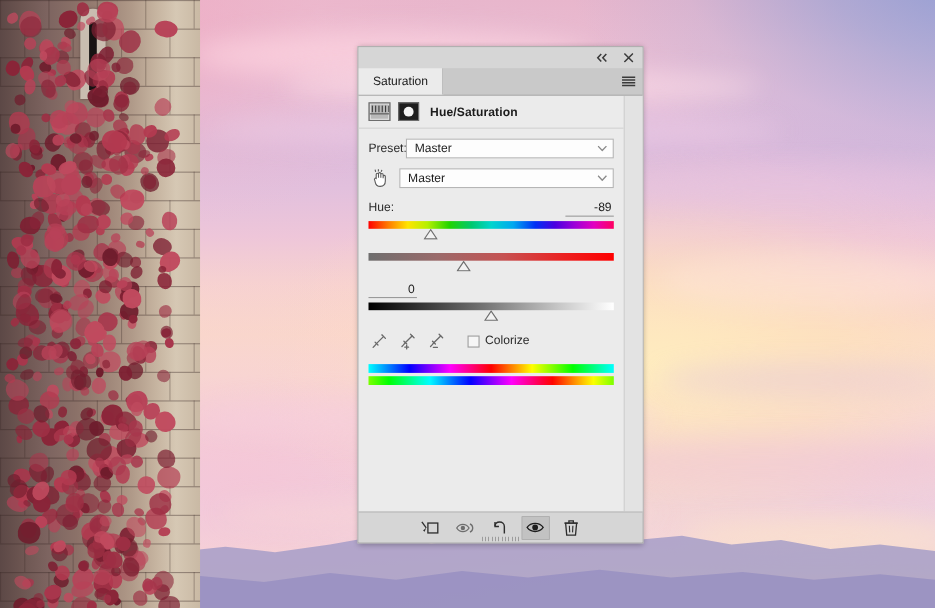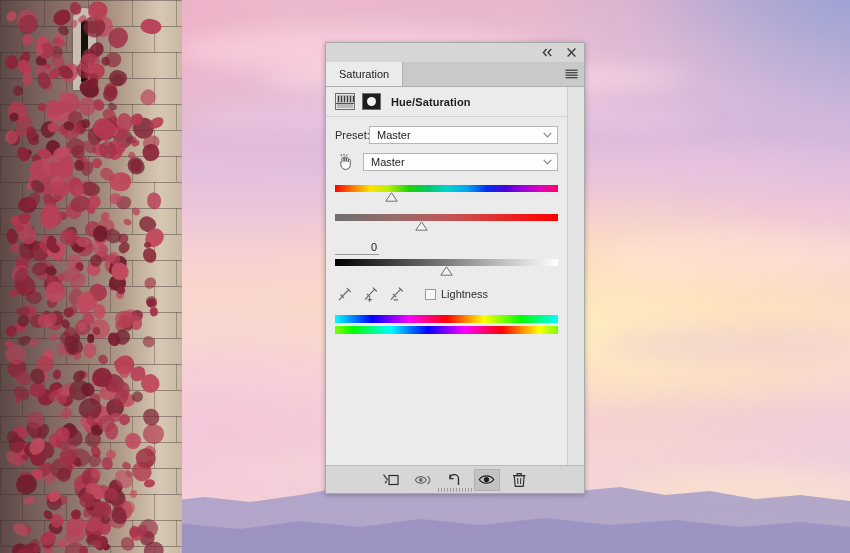--- a/index.html
+++ b/index.html
@@ -983,20 +983,24 @@
             <span class="chev">
               <svg width="9" height="6" viewBox="0 0 9 6">
                 <path d="M0.7 0.8 L4.5 4.8 L8.3 0.8" fill="none" stroke="#8a8a8a" stroke-width="1.2"></path>
               </svg>
             </span>
           </div>
         </div>
 
         <div id="sliders-container">
             <div class="slider-block">
+              <div class="slider-head">
+                <span class="slider-name">Hue:</span>
+                <span class="slider-value">-89</span>
+              </div>
               <div class="track-wrap">
                 <div class="track" style="background:linear-gradient(to right,#fe0000 0%,#ff7a00 8%,#ffe400 16%,#b6f000 24%,#21d400 33%,#00c86e 42%,#00d5cd 50%,#00a8f0 59%,#0030f5 68%,#4a00e0 76%,#9c00d8 84%,#e200c0 92%,#ff0060 100%)"></div>
                 <div class="handle" style="left:25.27777777777778%">
                   <svg width="13" height="10" viewBox="0 0 13 10">
                     <path d="M6.5 0.8 L12.2 9.2 L0.8 9.2 Z" fill="#f2f2f2" stroke="#6f6f6f" stroke-width="1"></path>
                   </svg>
                 </div>
               </div>
             </div>
             <div class="slider-block">
@@ -1050,21 +1054,21 @@
                 <path d="M10.2 1.8 L13.4 5.0"></path>
                 <path d="M11.6 3.4 L5.4 9.6 L3.6 11.8 L2.4 13.0"></path>
                 <path d="M4.2 8.2 L6.8 10.8"></path>
                 <path d="M5.0 13.8 H8.6"></path>
               </g>
             </svg>
           </div>
 
           <div class="colorize-wrap">
             <span class="checkbox"></span>
-            <span class="colorize-label">Lightness</span>
+            <span class="colorize-label">Colorize</span>
           </div>
         </div>
 
         <div class="spectrum-bars">
           <div class="spec-bar" id="spec-top" style="background: linear-gradient(to right, rgb(0, 255, 255) 0%, rgb(0, 191, 255) 4.2%, rgb(0, 128, 255) 8.3%, rgb(0, 64, 255) 12.5%, rgb(0, 0, 255) 16.7%, rgb(64, 0, 255) 20.8%, rgb(128, 0, 255) 25%, rgb(191, 0, 255) 29.2%, rgb(255, 0, 255) 33.3%, rgb(255, 0, 191) 37.5%, rgb(255, 0, 128) 41.7%, rgb(255, 0, 64) 45.8%, rgb(255, 0, 0) 50%, rgb(255, 64, 0) 54.2%, rgb(255, 128, 0) 58.3%, rgb(255, 191, 0) 62.5%, rgb(255, 255, 0) 66.7%, rgb(191, 255, 0) 70.8%, rgb(128, 255, 0) 75%, rgb(64, 255, 0) 79.2%, rgb(0, 255, 0) 83.3%, rgb(0, 255, 64) 87.5%, rgb(0, 255, 128) 91.7%, rgb(0, 255, 191) 95.8%, rgb(0, 255, 255) 100%);"></div>
           <div class="spec-bar" id="spec-bottom" style="background: linear-gradient(to right, rgb(123, 255, 0) 0%, rgb(60, 255, 0) 4.2%, rgb(0, 255, 4) 8.3%, rgb(0, 255, 68) 12.5%, rgb(0, 255, 132) 16.7%, rgb(0, 255, 195) 20.8%, rgb(0, 251, 255) 25%, rgb(0, 187, 255) 29.2%, rgb(0, 123, 255) 33.3%, rgb(0, 60, 255) 37.5%, rgb(4, 0, 255) 41.7%, rgb(68, 0, 255) 45.8%, rgb(132, 0, 255) 50%, rgb(196, 0, 255) 54.2%, rgb(255, 0, 251) 58.3%, rgb(255, 0, 187) 62.5%, rgb(255, 0, 123) 66.7%, rgb(255, 0, 59) 70.8%, rgb(255, 4, 0) 75%, rgb(255, 68, 0) 79.2%, rgb(255, 132, 0) 83.3%, rgb(255, 195, 0) 87.5%, rgb(251, 255, 0) 91.7%, rgb(187, 255, 0) 95.8%, rgb(123, 255, 0) 100%);"></div>
         </div>
 
       </div>
     </div>

